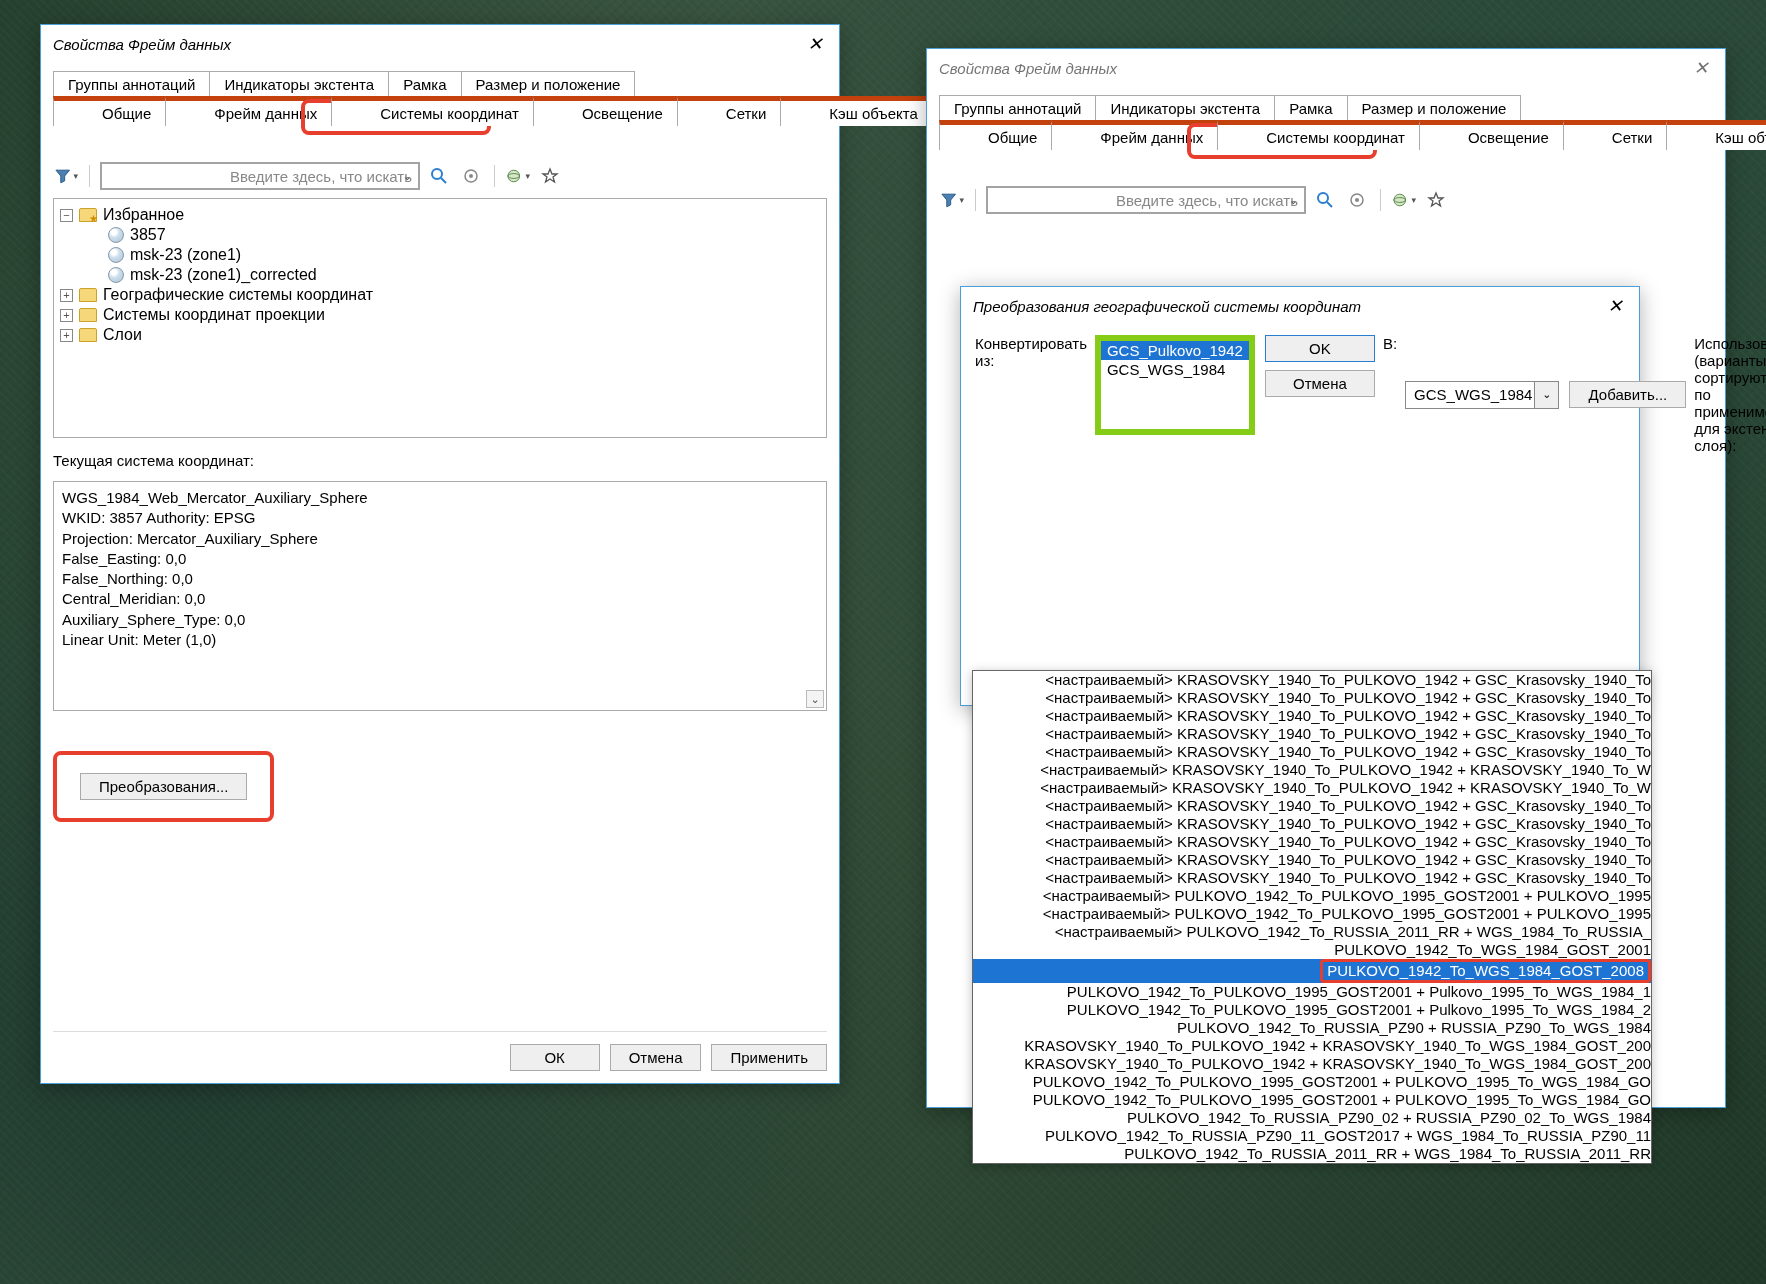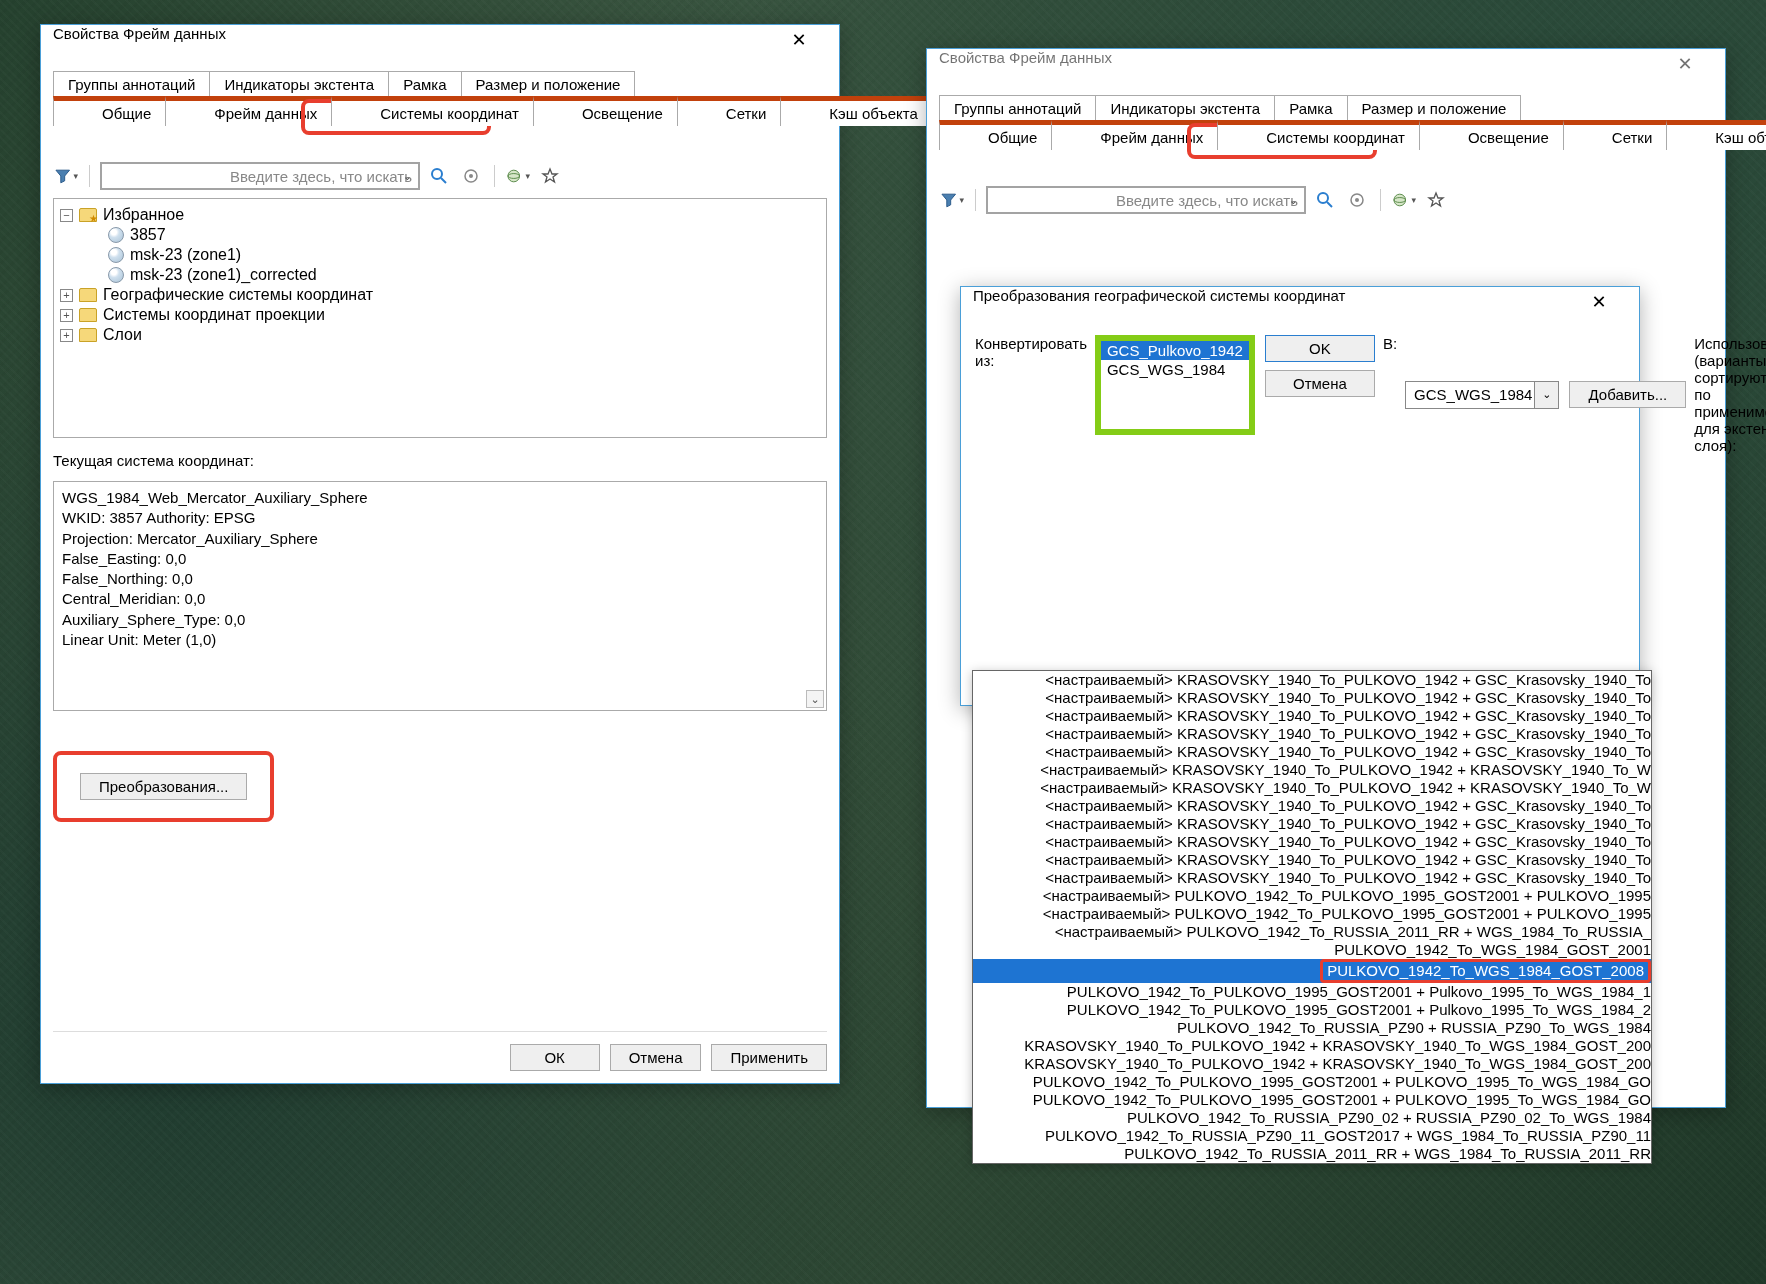--- a/index.html
+++ b/index.html
@@ -34,24 +34,26 @@
     position: absolute;
     background: #fff;
     border: 1px solid #4a9fd8;
     box-shadow: 0 4px 20px rgba(0,0,0,0.3);
     display: flex;
     flex-direction: column;
   }
   .titlebar {
     height: 38px;
     display: flex;
-    padding: 0 20px 0 12px;
+    align-items: center;
+    padding: 0 4px 0 12px;
     font-size: 15px;
     color: #000;
     background:#fff;
+    font-style:italic;
   }
   .titlebar .spacer { flex:1; }
   .close-x {
     width: 40px;
     height: 30px;
     display:flex;
     align-items:center;
     justify-content:center;
     font-size:18px;
     cursor:pointer;

